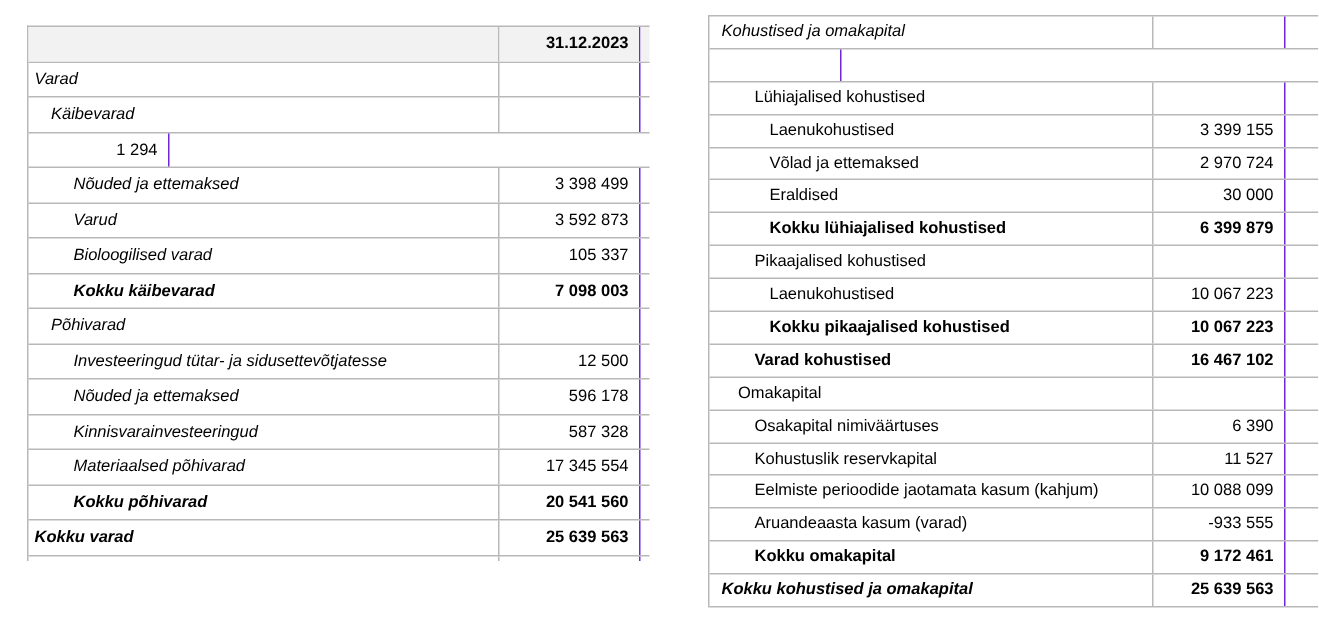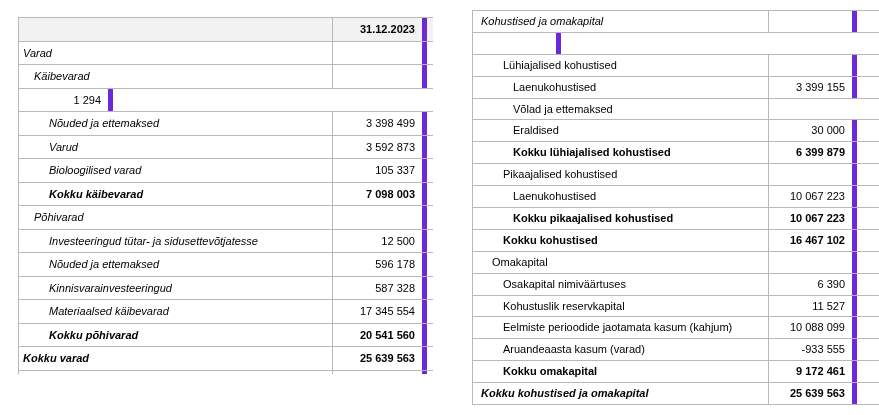--- a/index.html
+++ b/index.html
@@ -12,21 +12,21 @@
     border-top:1px solid #b8b8b8;
     border-left:1px solid #b8b8b8;
     background:#ffffff;
   }
   .row{display:flex;box-sizing:border-box;border-bottom:1px solid #b8b8b8;}
   .lt .row{height:23.5px;line-height:22.4px;}
   .rt .row{height:21.9px;line-height:20.8px;}
   .row.bold{font-weight:bold;}
   .cell{box-sizing:border-box;overflow:hidden;white-space:nowrap;}
   .cell.label{border-right:1px solid #b8b8b8;}
-  .cell.value{border-right:5px solid #6d28d9;text-align:right;padding-right:7px;}
+  .cell.value{border-right:1px solid #6d28d9;text-align:right;padding-right:7px;}
   .cell.clip{border-right:none;}
   .lt .cell.label{width:314px;font-style:italic;}
   .lt .cell.value{width:94px;}
   .lt .cell.clip{width:6px;}
   .rt .cell.label{width:296px;}
   .rt .cell.value{width:88px;}
   .rt .cell.clip{width:22px;}
   
   .lt .lvl0{padding-left:4px;}
   .lt .lvl1{padding-left:15px;}
@@ -103,21 +103,21 @@
           <div class="cell label lvl2">Nõuded ja ettemaksed</div>
           <div class="cell value">596 178</div>
           <div class="cell clip"></div>
         </div>
         <div class="row">
           <div class="cell label lvl2">Kinnisvarainvesteeringud</div>
           <div class="cell value">587 328</div>
           <div class="cell clip"></div>
         </div>
         <div class="row">
-          <div class="cell label lvl2">Materiaalsed käibevarad</div>
+          <div class="cell label lvl2">Materiaalsed põhivarad</div>
           <div class="cell value">17 345 554</div>
           <div class="cell clip"></div>
         </div>
         <div class="row bold">
           <div class="cell label lvl2">Kokku põhivarad</div>
           <div class="cell value">20 541 560</div>
           <div class="cell clip"></div>
         </div>
         <div class="row bold">
           <div class="cell label lvl0">Kokku varad</div>
@@ -148,20 +148,21 @@
           <div class="cell value"></div>
           <div class="cell clip"></div>
         </div>
         <div class="row">
           <div class="cell label lvl3">Laenukohustised</div>
           <div class="cell value">3 399 155</div>
           <div class="cell clip"></div>
         </div>
         <div class="row">
           <div class="cell label lvl3">Võlad ja ettemaksed</div>
+          <div class="cell value">2 970 724</div>
           <div class="cell clip"></div>
         </div>
         <div class="row">
           <div class="cell label lvl3">Eraldised</div>
           <div class="cell value">30 000</div>
           <div class="cell clip"></div>
         </div>
         <div class="row bold">
           <div class="cell label lvl3">Kokku lühiajalised kohustised</div>
           <div class="cell value">6 399 879</div>
@@ -176,21 +177,21 @@
           <div class="cell label lvl3">Laenukohustised</div>
           <div class="cell value">10 067 223</div>
           <div class="cell clip"></div>
         </div>
         <div class="row bold">
           <div class="cell label lvl3">Kokku pikaajalised kohustised</div>
           <div class="cell value">10 067 223</div>
           <div class="cell clip"></div>
         </div>
         <div class="row bold">
-          <div class="cell label lvl2">Kokku kohustised</div>
+          <div class="cell label lvl2">Varad kohustised</div>
           <div class="cell value">16 467 102</div>
           <div class="cell clip"></div>
         </div>
         <div class="row">
           <div class="cell label lvl1">Omakapital</div>
           <div class="cell value"></div>
           <div class="cell clip"></div>
         </div>
         <div class="row">
           <div class="cell label lvl2">Osakapital nimiväärtuses</div>

